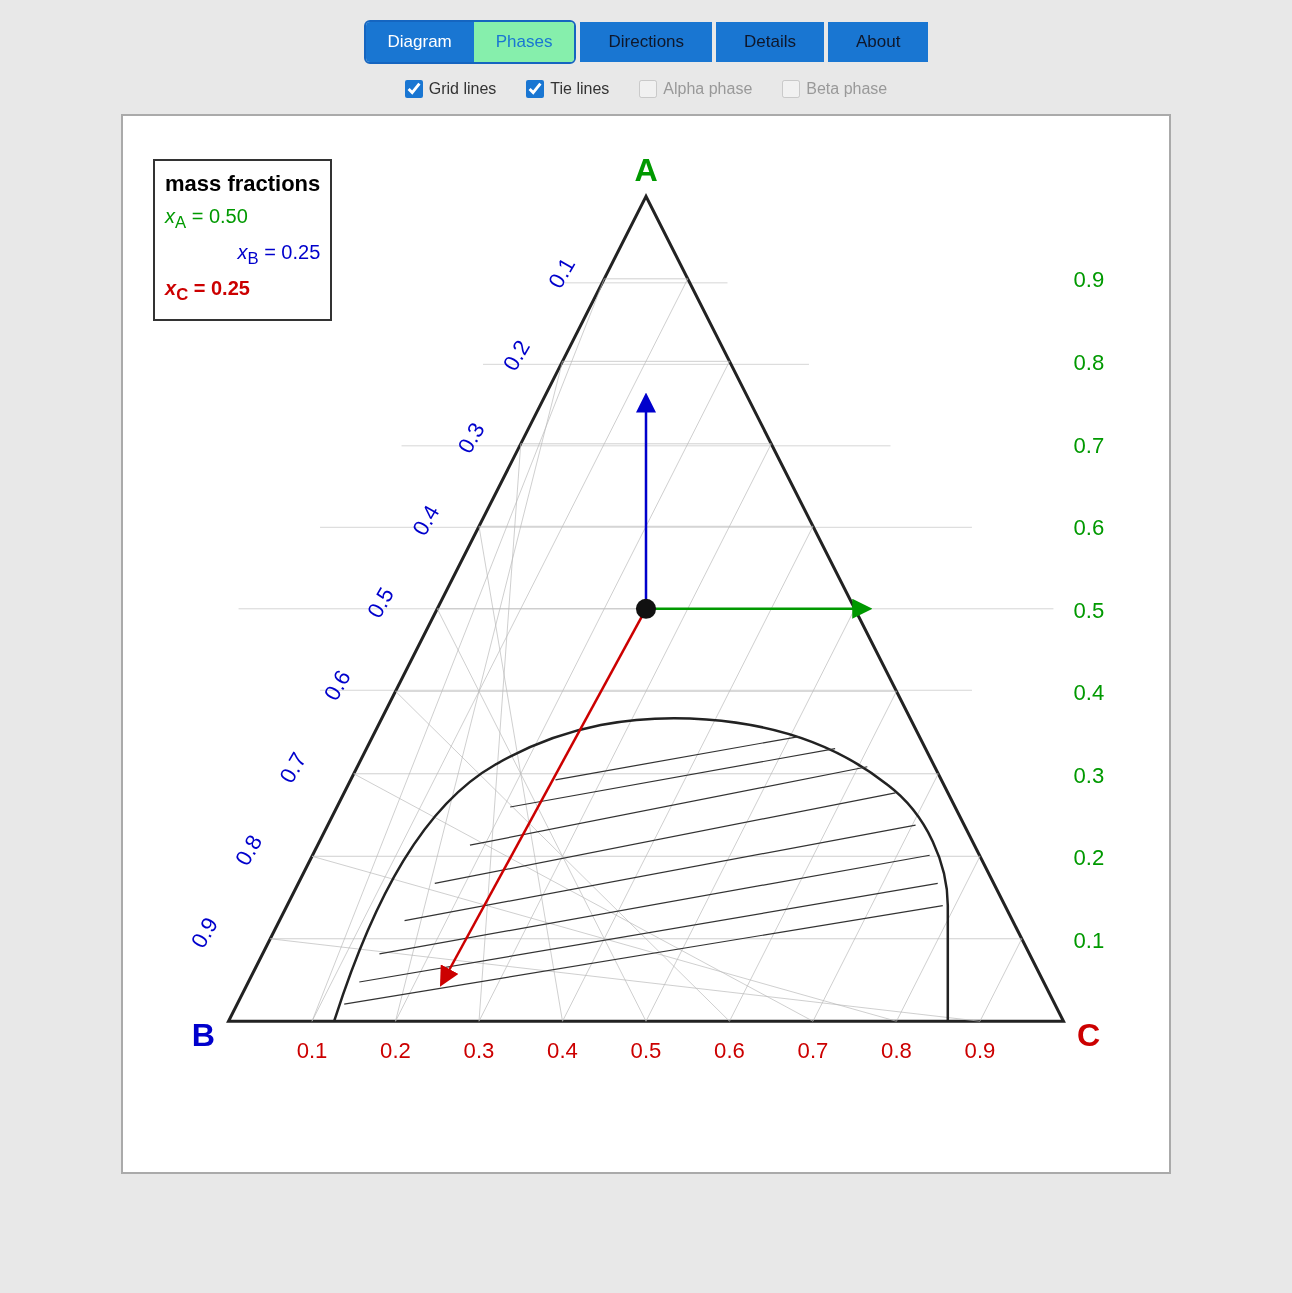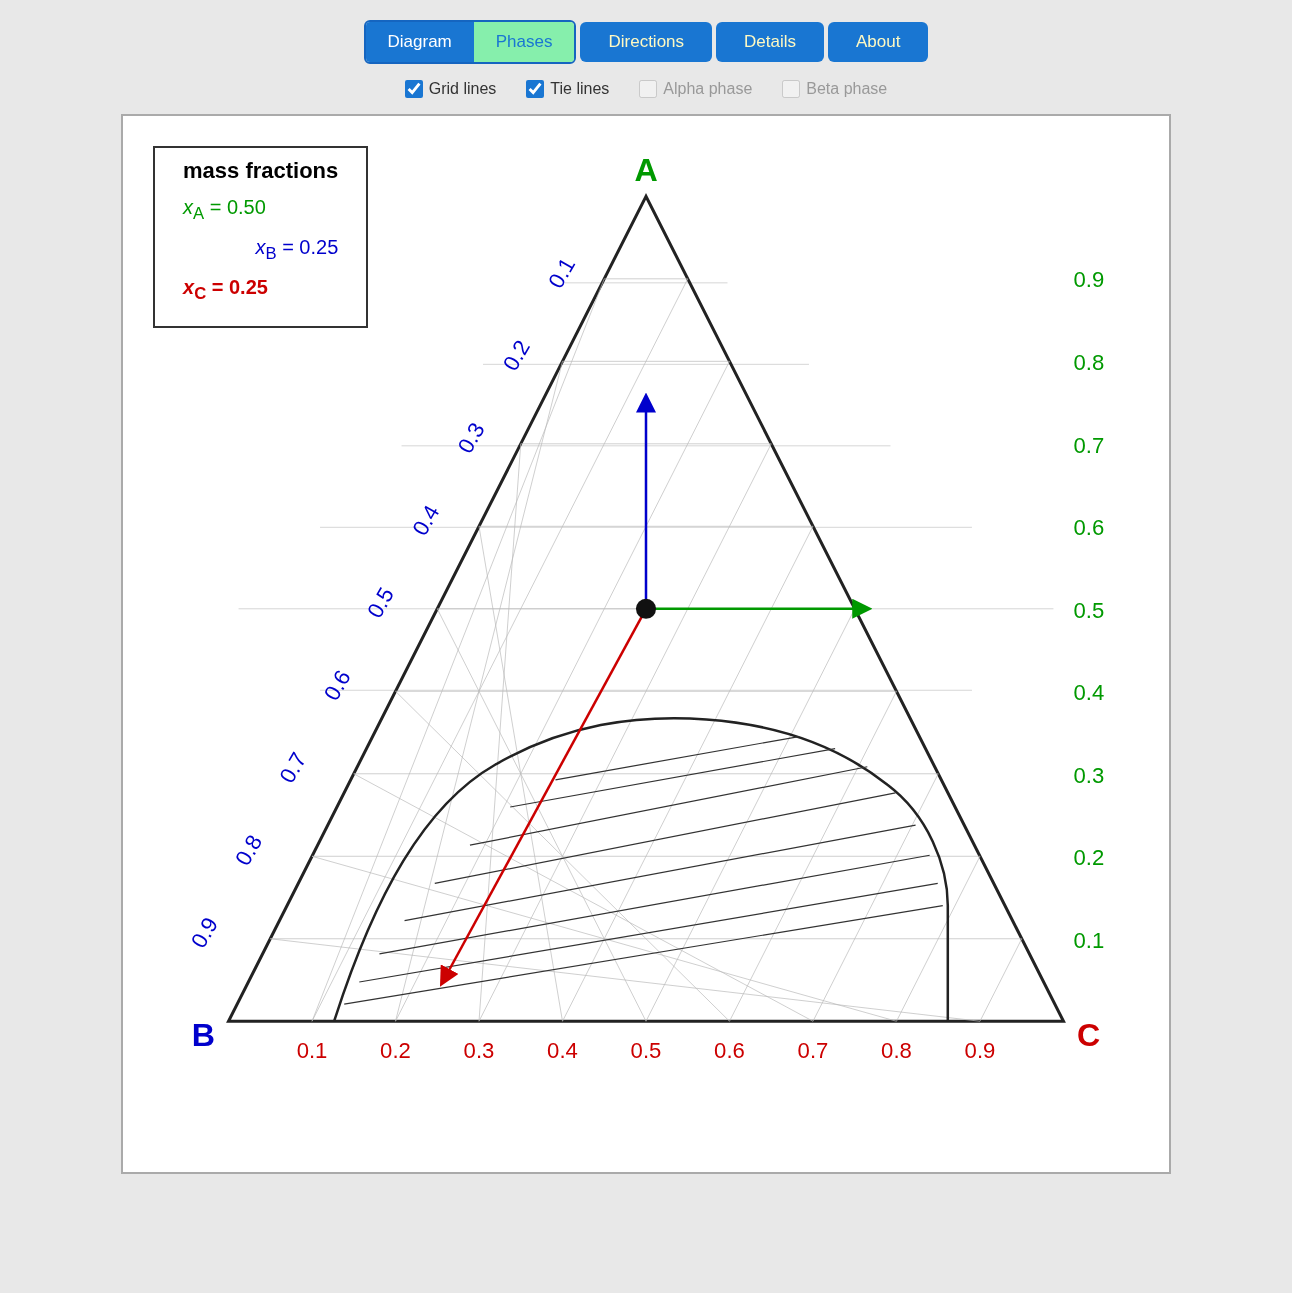--- a/index.html
+++ b/index.html
@@ -32,26 +32,26 @@
       font-size: 17px;
       font-weight: 500;
       cursor: pointer;
     }
     .btn-group button.active {
       background: #86efac;
       color: #1976d2;
     }
     .btn-single {
       background: #1976d2;
-      color: #fef9c3;
+      color: #0f172a;
       border: none;
       padding: 10px 28px;
       font-size: 17px;
       font-weight: 500;
-      border-radius: 6px;
+      border-radius: 0;
       cursor: pointer;
     }
     .checkboxes {
       display: flex;
       gap: 30px;
       align-items: center;
       margin-bottom: 16px;
     }
     .checkbox-item {
       display: flex;
@@ -71,35 +71,35 @@
     .diagram-container {
       background: white;
       border: 2px solid #aaa;
       padding: 20px;
       width: 1050px;
       height: 1060px;
       position: relative;
     }
     .legend-box {
       position: absolute;
-      top: 30px;
+      top: 43px;
       left: 30px;
       border: 2px solid #333;
-      padding: 10px 28px;
+      padding: 10px 10px;
       background: white;
     }
     .legend-title {
       font-size: 22px;
       font-weight: bold;
       color: #000;
       margin-bottom: 8px;
     }
     .legend-item {
       font-size: 20px;
-      margin: 12px 0;
+      margin: 4px 0;
     }
     svg.ternary {
       width: 100%;
       height: 100%;
     }
   </style>
 </head>
 <body>
 
 <div class="toolbar">

